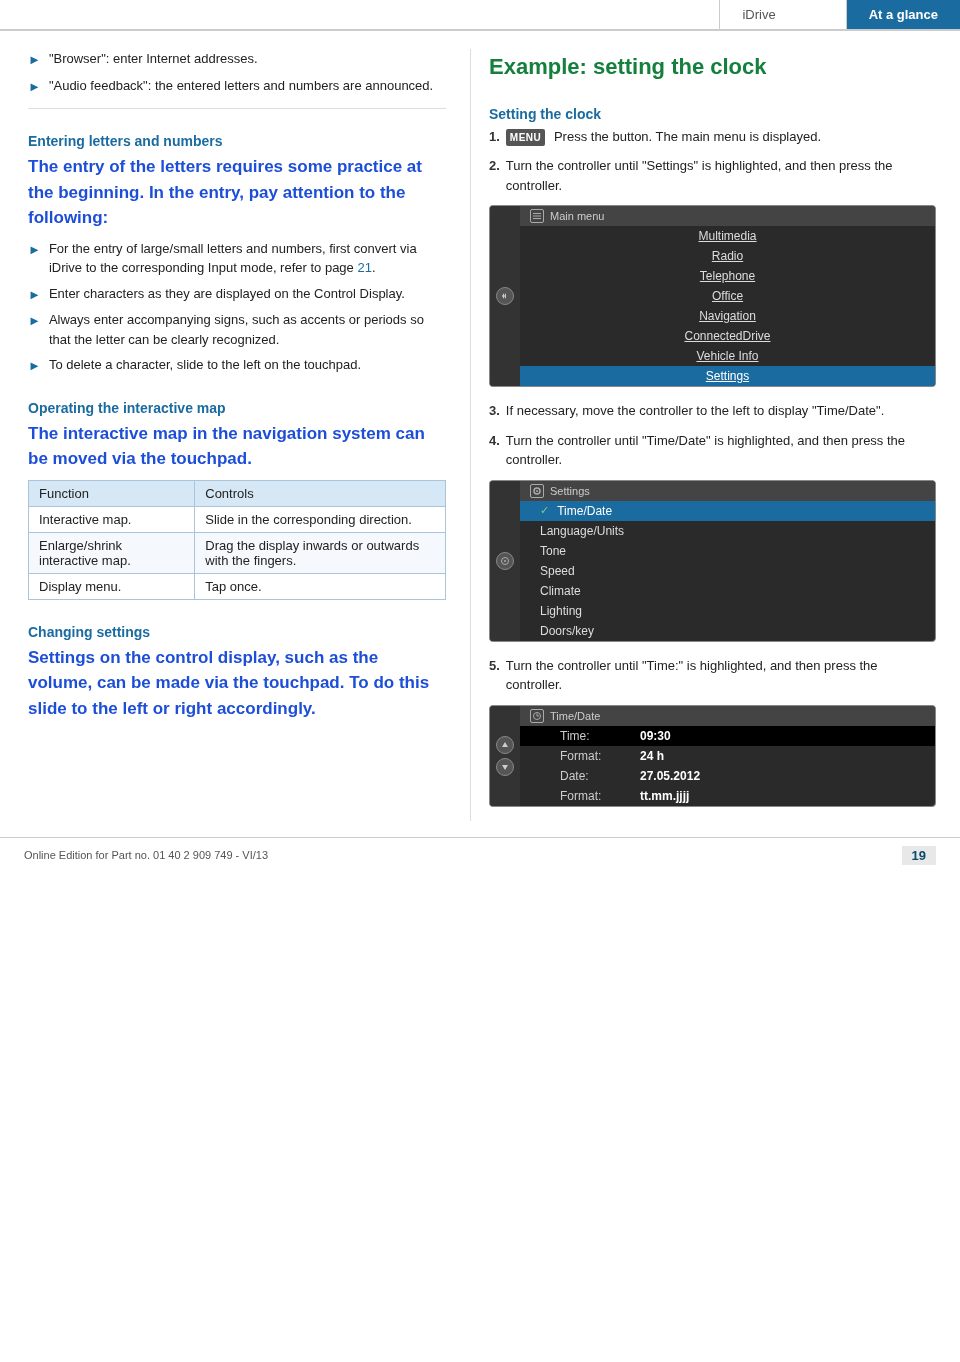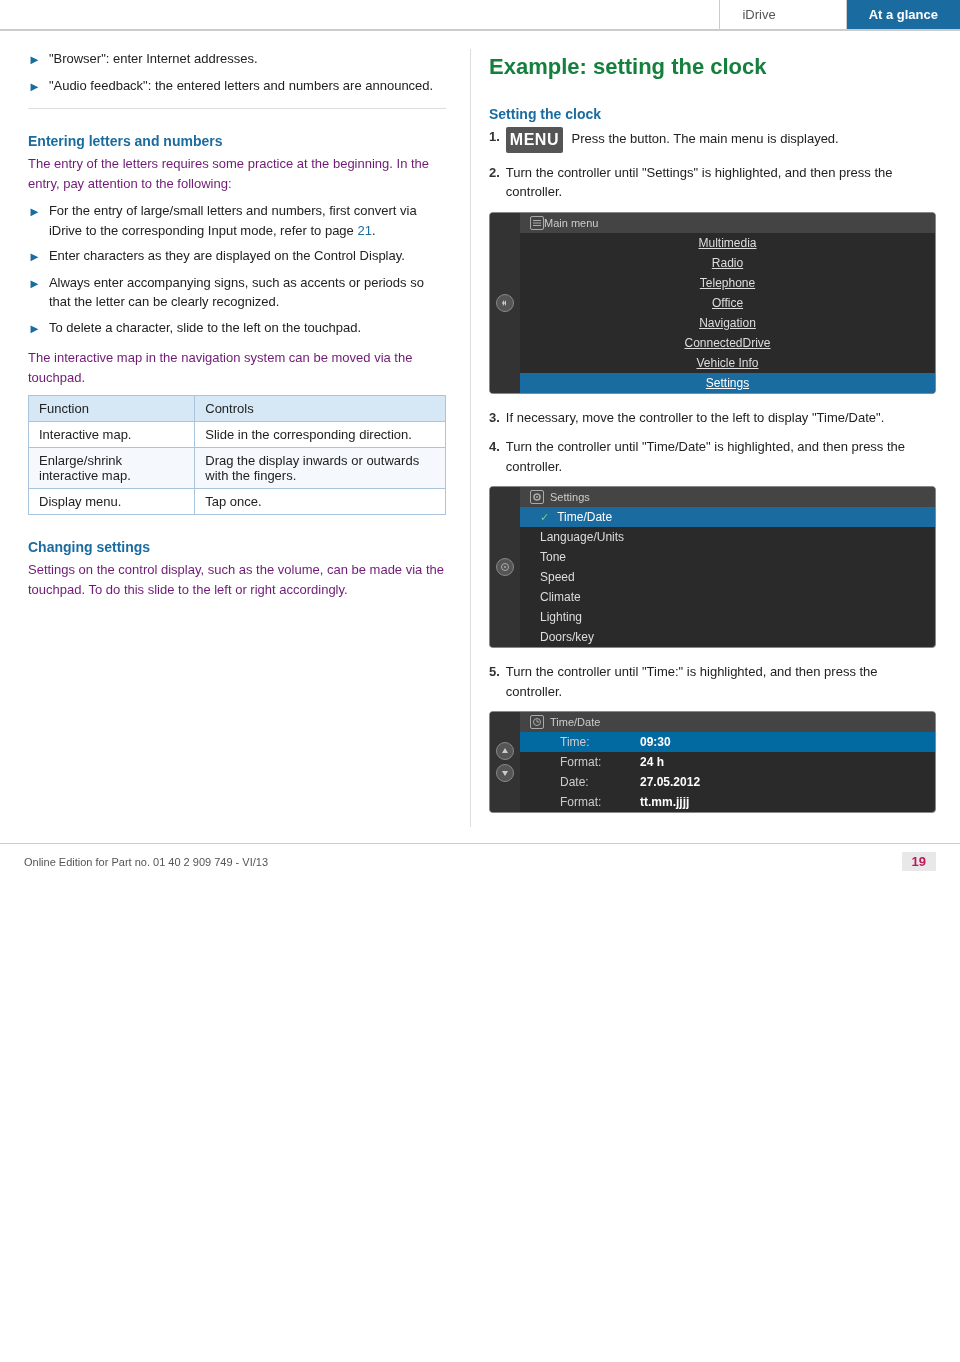--- a/index.html
+++ b/index.html
@@ -66,24 +66,25 @@
     .section-heading {
       color: #1a6ba0;
       font-weight: bold;
       font-size: 14px;
       margin-bottom: 5px;
       margin-top: 24px;
     }
 
     
     .body-text {
-      font-size: 13px;
+      font-size: 17px;
       line-height: 1.5;
-      color: #701a75;
+      color: #1d4ed8;
       margin-bottom: 8px;
+      font-weight: bold;
     }
 
     
     .bullet-list {
       margin: 0 0 10px 0;
       padding: 0;
       list-style: none;
     }
     .bullet-list li {
       display: flex;
@@ -158,21 +159,21 @@
       margin-bottom: 10px;
       font-size: 13px;
       line-height: 1.5;
     }
 
     
     .menu-badge {
       display: inline-block;
       background: #555;
       color: #fff;
-      font-size: 16px;
+      font-size: 10px;
       font-weight: bold;
       padding: 1px 4px;
       border-radius: 2px;
       margin-right: 5px;
       letter-spacing: 0.5px;
       vertical-align: middle;
     }
 
     
     .screen-mockup {
@@ -184,20 +185,21 @@
       overflow: hidden;
       width: 100%;
     }
     .screen-title-bar {
       background: #444;
       color: #ccc;
       font-size: 11px;
       padding: 3px 10px;
       display: flex;
       align-items: center;
+      gap: 6px;
     }
     .screen-icon {
       width: 14px;
       height: 14px;
       border: 1px solid #aaa;
       border-radius: 2px;
       display: inline-flex;
       align-items: center;
       justify-content: center;
     }
@@ -301,21 +303,21 @@
       align-items: center;
       gap: 6px;
     }
     .timedate-row {
       display: flex;
       padding: 3px 20px 3px 40px;
       font-size: 12px;
       color: #ddd;
     }
     .timedate-row.highlighted {
-      background: #0369a1;
+      background: #000000;
       color: #fff;
     }
     .timedate-label {
       width: 80px;
       color: #ccc;
     }
     .timedate-value {
       color: #fff;
       font-weight: bold;
     }
@@ -327,21 +329,21 @@
       padding: 8px 24px;
       display: flex;
       justify-content: space-between;
       align-items: center;
       font-size: 11px;
       color: #555;
     }
     .page-number {
       font-size: 13px;
       font-weight: bold;
-      color: #be185d;
+      color: #0c4a6e;
       background: #e8e8e8;
       padding: 2px 10px;
     }
 
     .separator-line {
       border: none;
       border-top: 1px solid #ddd;
       margin: 12px 0;
     }
 
@@ -398,20 +400,21 @@
       <li>
         <span class="bullet-arrow">►</span>
         <span>Always enter accompanying signs, such as accents or periods so that the letter can be clearly recognized.</span>
       </li>
       <li>
         <span class="bullet-arrow">►</span>
         <span>To delete a character, slide to the left on the touchpad.</span>
       </li>
     </ul>
 
+    <div class="section-heading">Operating the interactive map</div>
     <p class="body-text">The interactive map in the navigation system can be moved via the touchpad.</p>
 
     <table class="info-table">
       <thead>
         <tr>
           <th>Function</th>
           <th>Controls</th>
         </tr>
       </thead>
       <tbody>

